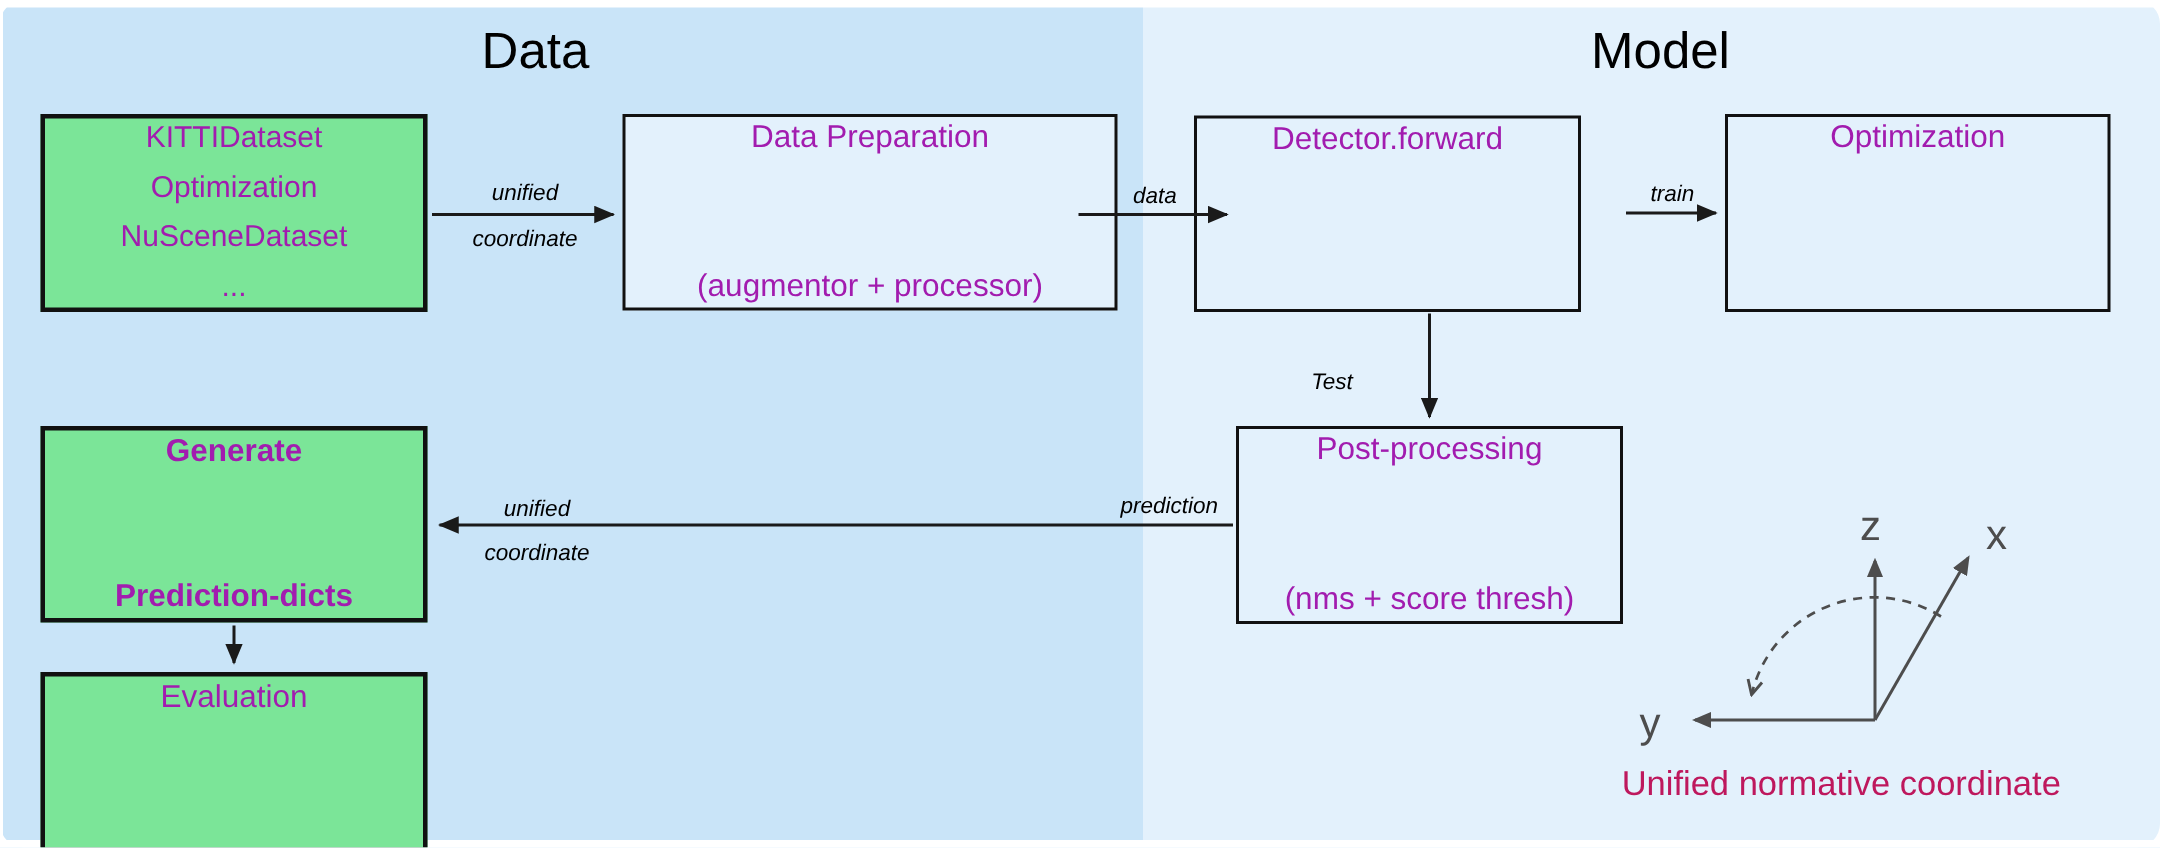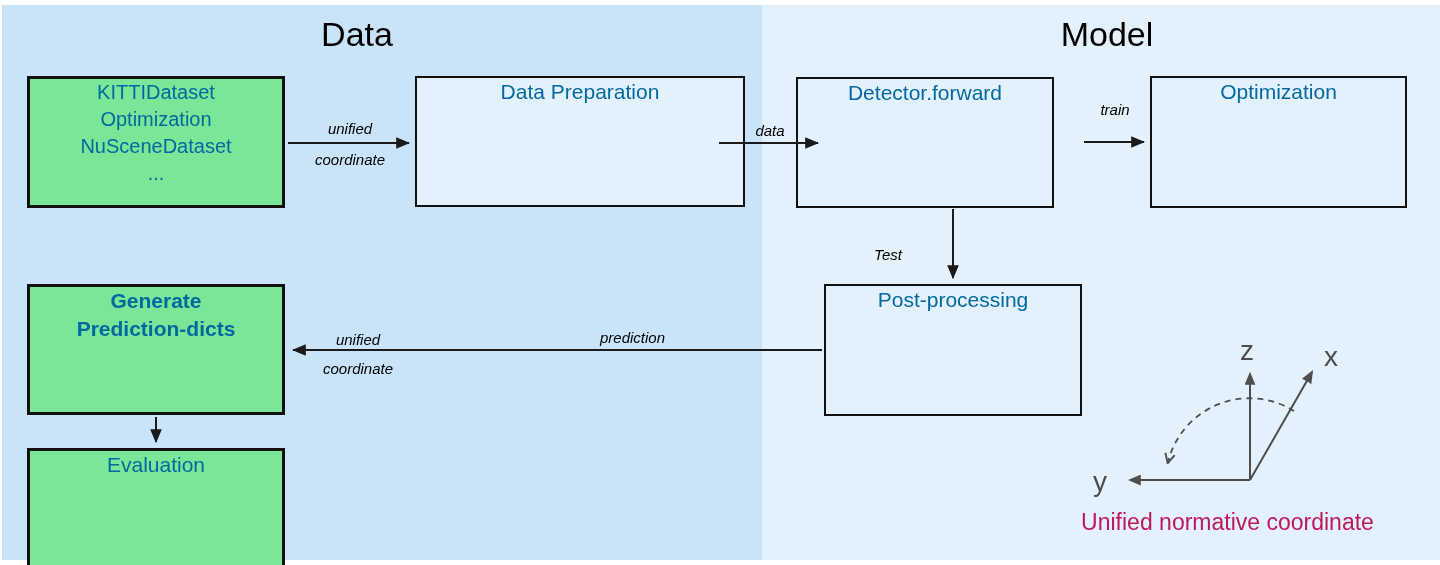--- a/index.html
+++ b/index.html
@@ -1,40 +1,40 @@
 <!DOCTYPE html>
 <html><head>
 <meta charset="utf-8">
 <style>
   html,body{margin:0;padding:0;background:#ffffff;}
   .canvas{
     position:relative;width:1440px;height:565px;background:#ffffff;overflow:hidden;
-    font-family:"Liberation Sans", sans-serif;color:#000;
+    font-family:"Liberation Sans", sans-serif;color:#000;border-radius:16px;
   }
   .region{position:absolute;top:5px;height:555px;}
   .region-data{left:2px;width:760px;background:var(--data-bg);}
   .region-model{left:762px;width:678px;background:var(--model-bg);}
   .section-title{
     position:absolute;top:13px;height:42px;font-size:34px;line-height:42px;
     text-align:center;color:#000;
   }
   .box{
     position:absolute;box-sizing:border-box;display:flex;flex-direction:column;
-    justify-content:flex-start;align-items:center;text-align:center;
-    font-size:21px;line-height:28px;color:#0369a1;
+    justify-content:space-between;align-items:center;text-align:center;
+    font-size:21px;line-height:28px;color:#a21caf;
   }
   .box.green{background:var(--green);border:3px solid var(--border);}
   .box.light{background:var(--box-bg);border:2px solid var(--border);}
   .box.sets{font-size:20px;line-height:27px;}
   .lbl{
     position:absolute;font-size:15px;line-height:26px;text-align:center;color:#000;
     white-space:nowrap;
     font-style:italic;
   }
-  .lbl.right{text-align:left;}
+  .lbl.right{text-align:right;}
   .flow-svg{position:absolute;left:0;top:0;pointer-events:none;}
   .caption{
     position:absolute;left:1050px;top:509px;width:355px;text-align:center;
     font-size:23px;color:#be185d;
   }
   .axis-letter{font-family:"Liberation Sans", sans-serif;font-size:28px;fill:#4d4d4d;}
 </style>
 </head>
 <body>
 
@@ -48,47 +48,49 @@
 
   <div class="box green sets" style="left:27px;top:76px;width:258px;height:132px;">
     <div>KITTIDataset</div>
     <div>Optimization</div>
     <div>NuSceneDataset</div>
     <div>...</div>
   </div>
 
   <div class="box light" style="left:415px;top:76px;width:330px;height:131px;">
     <div>Data Preparation</div>
+    <div>(augmentor + processor)</div>
   </div>
 
   <div class="box light" style="left:796px;top:77px;width:258px;height:131px;">
     <div>Detector.forward</div>
   </div>
 
   <div class="box light" style="left:1150px;top:76px;width:257px;height:132px;">
     <div>Optimization</div>
   </div>
 
   <div class="box light" style="left:824px;top:284px;width:258px;height:132px;">
     <div>Post-processing</div>
+    <div>(nms + score thresh)</div>
   </div>
 
   <div class="box green" style="left:27px;top:284px;width:258px;height:131px;font-weight:bold;">
     <div>Generate</div>
     <div>Prediction-dicts</div>
   </div>
 
   <div class="box green" style="left:27px;top:448px;width:258px;height:120px;">
     <div>Evaluation</div>
   </div>
 
   <div class="lbl" style="left:285px;top:116px;width:130px;">unified</div>
   <div class="lbl" style="left:281px;top:147px;width:138px;">coordinate</div>
   <div class="lbl" style="left:717px;top:118px;width:106px;">data</div>
-  <div class="lbl" style="left:1084px;top:97px;width:62px;">train</div>
+  <div class="lbl" style="left:1084px;top:117px;width:62px;">train</div>
   <div class="lbl" style="left:843px;top:229px;width:90px;margin-top:13px;">Test</div>
   <div class="lbl right" style="left:600px;top:325px;width:212px;">prediction</div>
   <div class="lbl" style="left:293px;top:327px;width:130px;">unified</div>
   <div class="lbl" style="left:288px;top:356px;width:140px;">coordinate</div>
 
   <svg class="flow-svg" width="1440" height="565" viewBox="0 0 1440 565">
     <defs>
       <marker id="ah-black" markerUnits="userSpaceOnUse" markerWidth="14" markerHeight="12" refX="11" refY="5" orient="auto" viewBox="0 0 12 10">
         <path d="M0,0 L12,5 L0,10 z" fill="#1a1a1a"></path>
       </marker>

